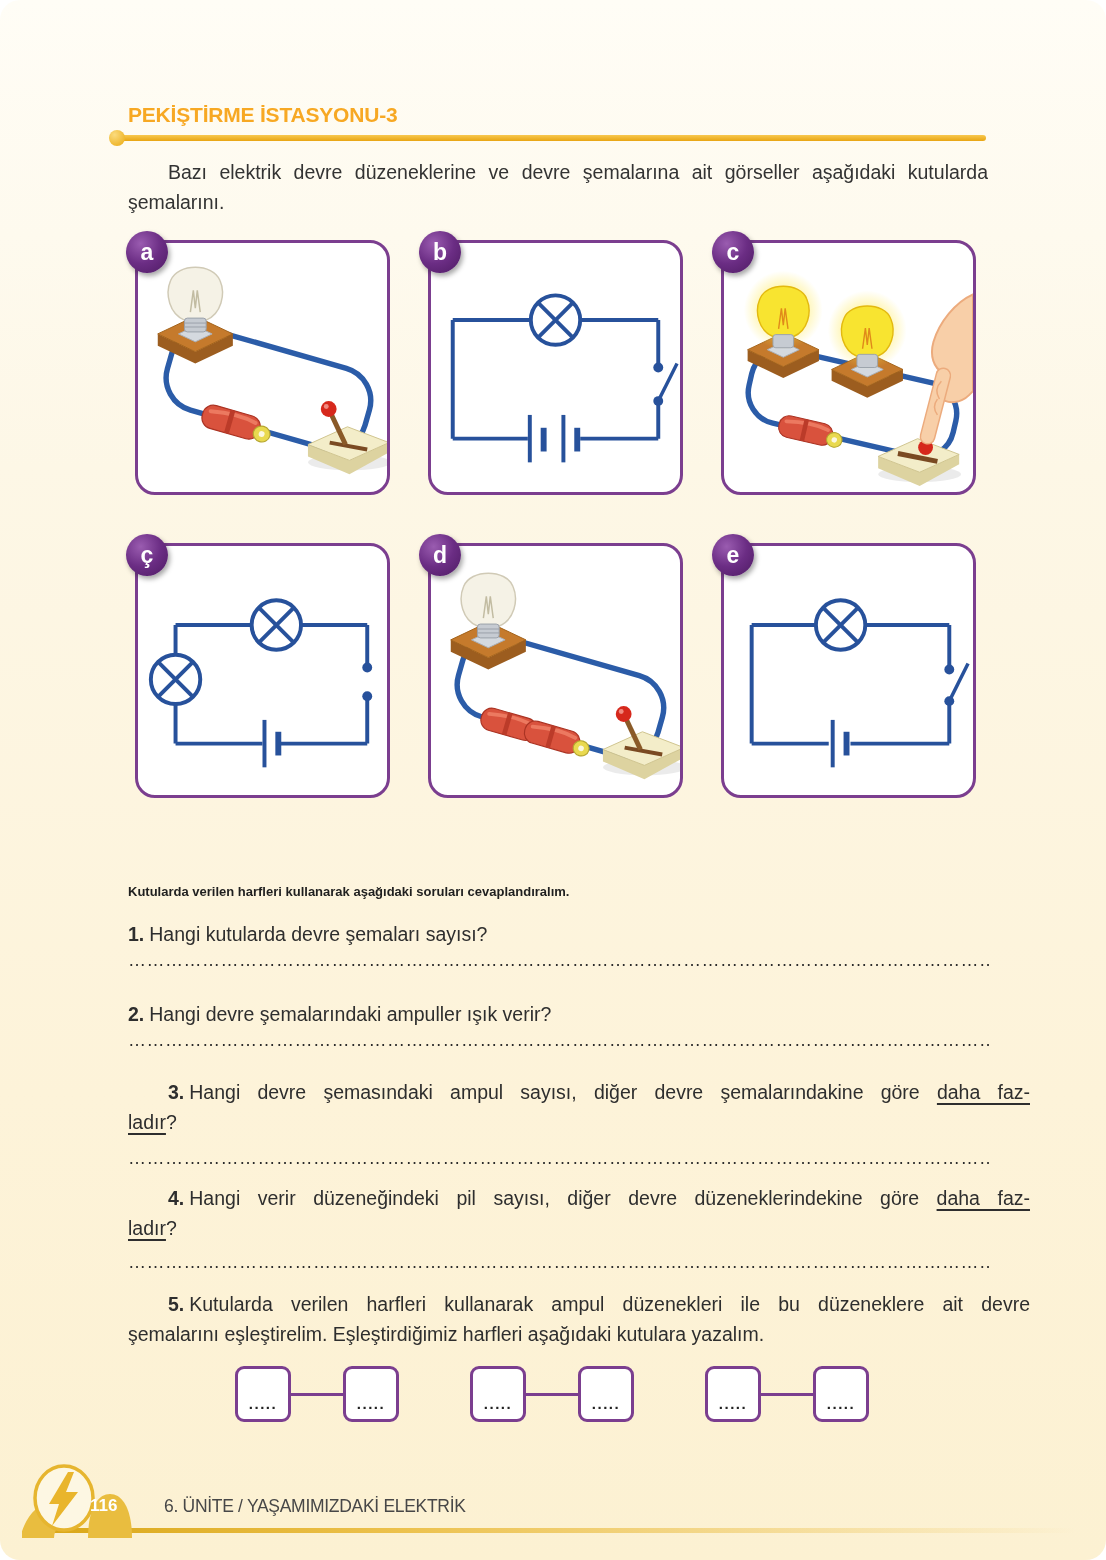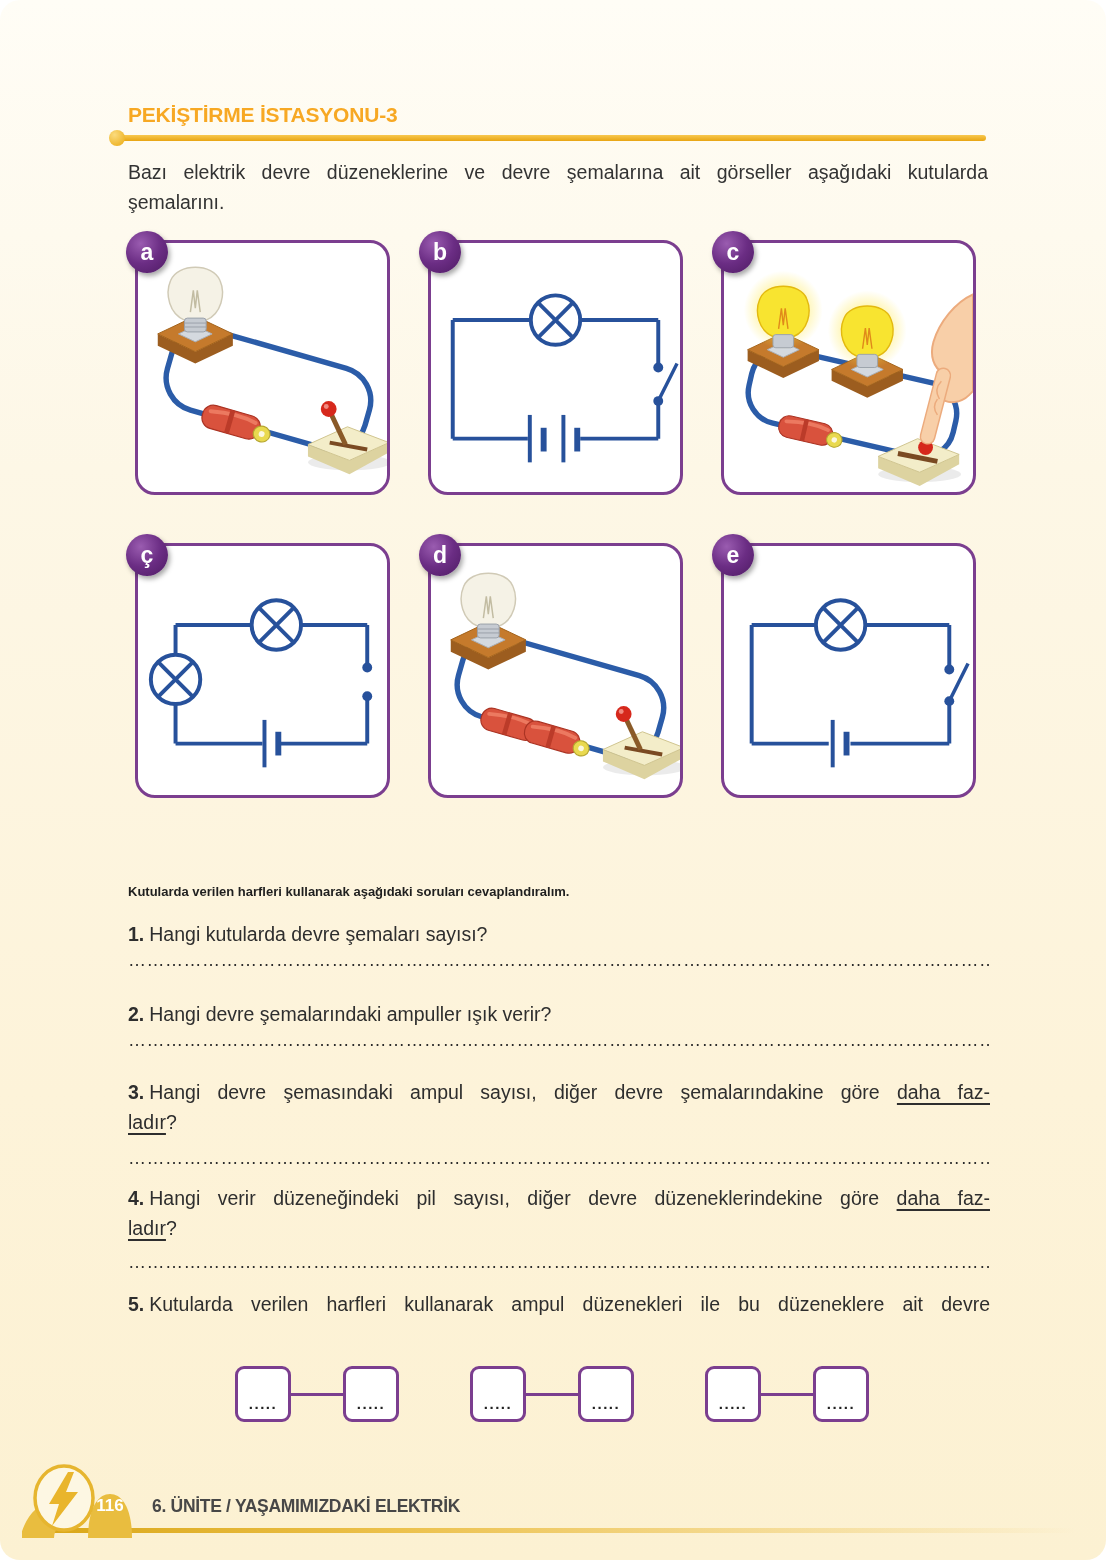--- a/index.html
+++ b/index.html
@@ -8,21 +8,21 @@
     background:linear-gradient(180deg,#fffdf6 0%,#fdf7e6 30%,#fdf3d9 70%,#fcf1d2 100%);
     overflow:hidden;border-radius:20px; }
   .title { position:absolute; left:128px; top:103px; font-size:21px; font-weight:bold;
     color:#f7a823; letter-spacing:-0.2px; }
   .rule { position:absolute; left:118px; top:135px; width:868px; height:6px; border-radius:3px;
     background:linear-gradient(180deg,#f8c84f,#e8a512); }
   .rule-ball { position:absolute; left:109px; top:130px; width:16px; height:16px; border-radius:50%;
     background:radial-gradient(circle at 35% 30%, #fbdb7e, #eaa90f); }
   .intro { position:absolute; left:128px; top:158px; width:860px; font-size:19.5px;
     color:#333; line-height:29px; }
-  .jline { text-align:justify; height:30px; overflow:hidden; }
+  .jline { text-align:justify; height:30px; overflow:hidden;margin-left:40px; }
   .jline::after { content:""; display:inline-block; width:100%; height:0; }
   .grid { position:absolute; left:135px; top:240px; display:grid;
     grid-template-columns:repeat(3,255px); gap:48px 38px; }
   .cbox { position:relative; width:255px; height:255px; background:#fff;
     border:3px solid #7b3e8f; border-radius:20px; }
   .badge { position:absolute; left:-12px; top:-12px; width:42px; height:42px; border-radius:50%;
     background:radial-gradient(circle at 35% 30%, #9a5cb0 0%, #6b2d84 50%, #4e1b63 100%);
     box-shadow:2px 3px 5px rgba(0,0,0,0.35);
     display:flex; align-items:center; justify-content:center;
     color:#fff; font-weight:bold; font-size:23px; }
@@ -36,23 +36,23 @@
   .dotline { position:absolute; left:128px; width:862px; height:24px; overflow:hidden;
     white-space:nowrap; font-size:18px; letter-spacing:0.5px; color:#2b2b2b; }
   .mbox { position:absolute; top:1366px; width:56px; height:56px; background:#fff;
     border:3px solid #7b3e8f; border-radius:9px; display:flex; align-items:center;
     justify-content:center; padding-top:18px; font-size:15px; font-weight:bold;
     letter-spacing:1.5px; color:#222; }
   .mlink { position:absolute; top:1393px; width:52px; height:3px; background:#7b3e8f; }
   .f-line { position:absolute; left:30px; top:1528px; width:1046px; height:5px; border-radius:2.5px;
     background:linear-gradient(90deg,#d9a616,#ecc14c 35%,rgba(236,193,76,0) 100%); }
   .f-art { position:absolute; left:22px; top:1462px; }
-  .f-num { position:absolute; left:90px; top:1496px; width:40px; text-align:center;
+  .f-num { position:absolute; left:90px; top:1496px; width:40px; text-align:left;
     color:#fff; font-weight:bold; font-size:17px; }
-  .f-unit { position:absolute; left:152px; top:1496px; font-size:17.5px; font-weight:bold;
+  .f-unit { position:absolute; left:164px; top:1496px; font-size:17.5px; font-weight:normal;
     color:#474747; letter-spacing:-0.3px;text-align:center; }
 </style>
 </head>
 <body>
 
 <svg width="0" height="0" style="position:absolute" aria-hidden="true">
   <defs>
     <radialGradient id="glow" cx="50%" cy="50%" r="50%">
       <stop offset="0%" stop-color="#ffe84a" stop-opacity="0.95"></stop>
       <stop offset="55%" stop-color="#ffe84a" stop-opacity="0.45"></stop>
@@ -249,20 +249,21 @@
     <span class="qnum">4.</span><span>Hangi verir düzeneğindeki pil sayısı, diğer devre düzeneklerindekine göre </span><span class="ul">daha faz-</span>
   </div>
   <div class="question" style="top:1214px">
     <span class="ul">ladır</span><span>?</span>
   </div>
   <div class="dotline" style="top:1252px">………………………………………………………………………………………………………………………………………………………………………………………………………………………………………………………………………………………………………………………………</div>
 
   <div class="question jline" style="top:1290px">
     <span class="qnum">5.</span><span>Kutularda verilen harfleri kullanarak ampul düzenekleri ile bu düzeneklere ait devre</span>
   </div>
+  <div class="question" style="top:1320px">şemalarını eşleştirelim. Eşleştirdiğimiz harfleri aşağıdaki kutulara yazalım.</div>
 
   <div class="mbox" style="left:235px">.....</div>
   <div class="mlink" style="left:291px"></div>
   <div class="mbox" style="left:343px">.....</div>
 
   <div class="mbox" style="left:470px">.....</div>
   <div class="mlink" style="left:526px"></div>
   <div class="mbox" style="left:578px">.....</div>
 
   <div class="mbox" style="left:705px">.....</div>

